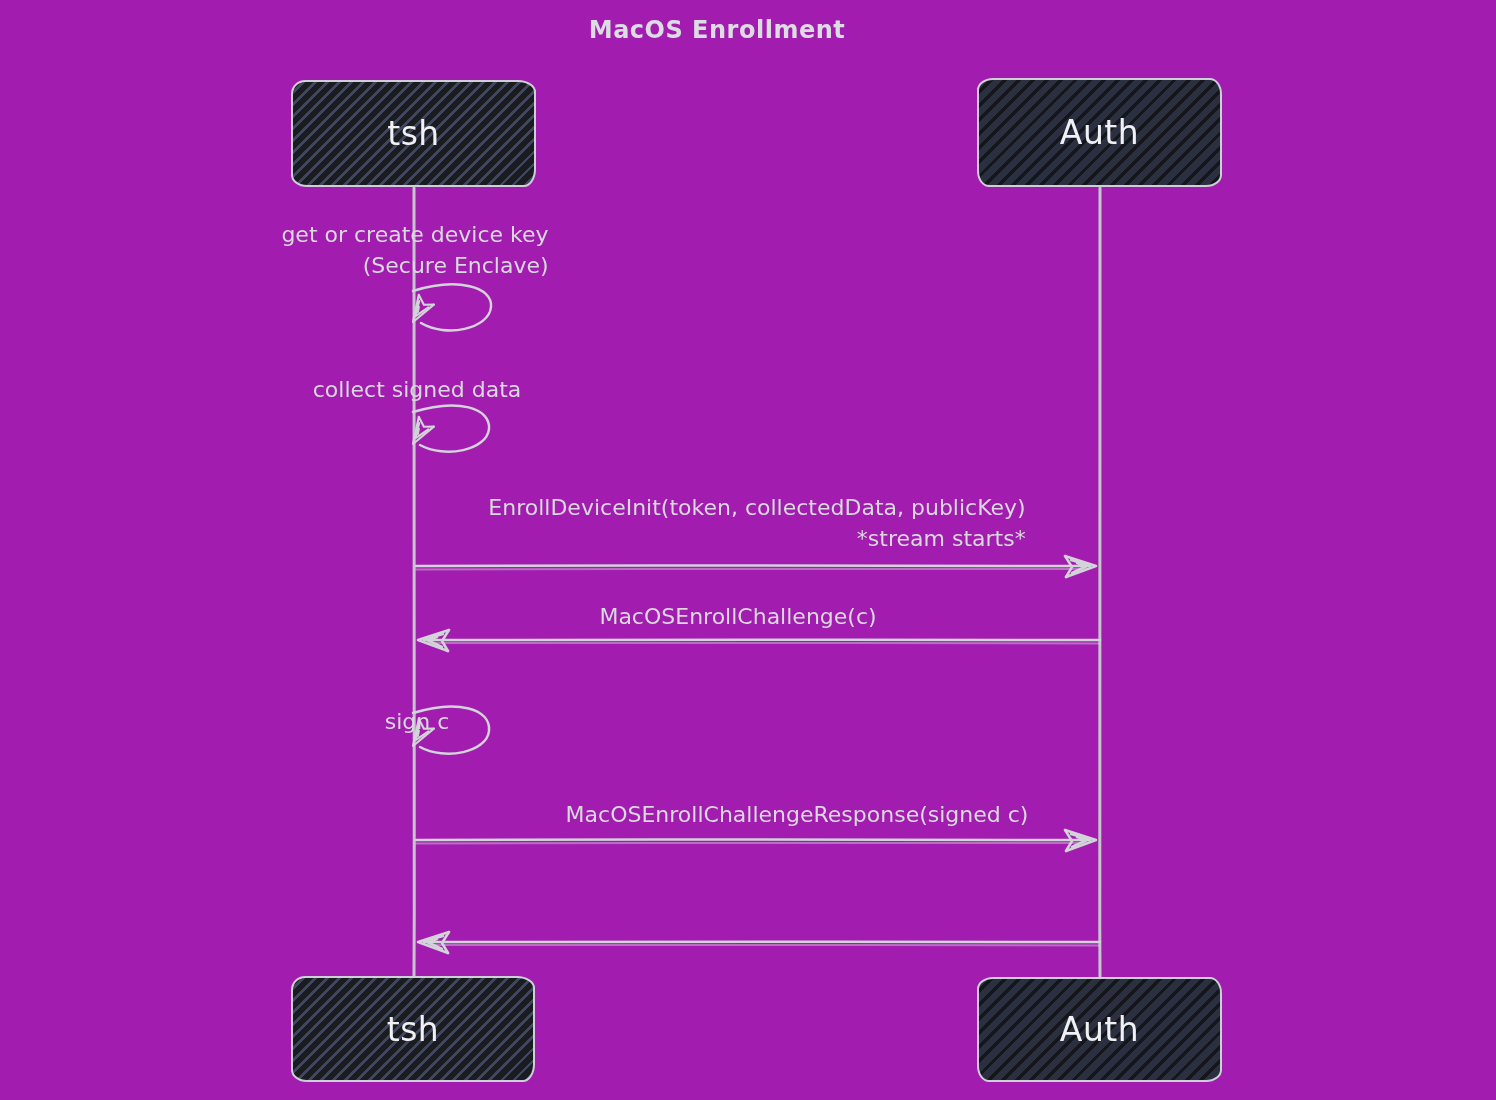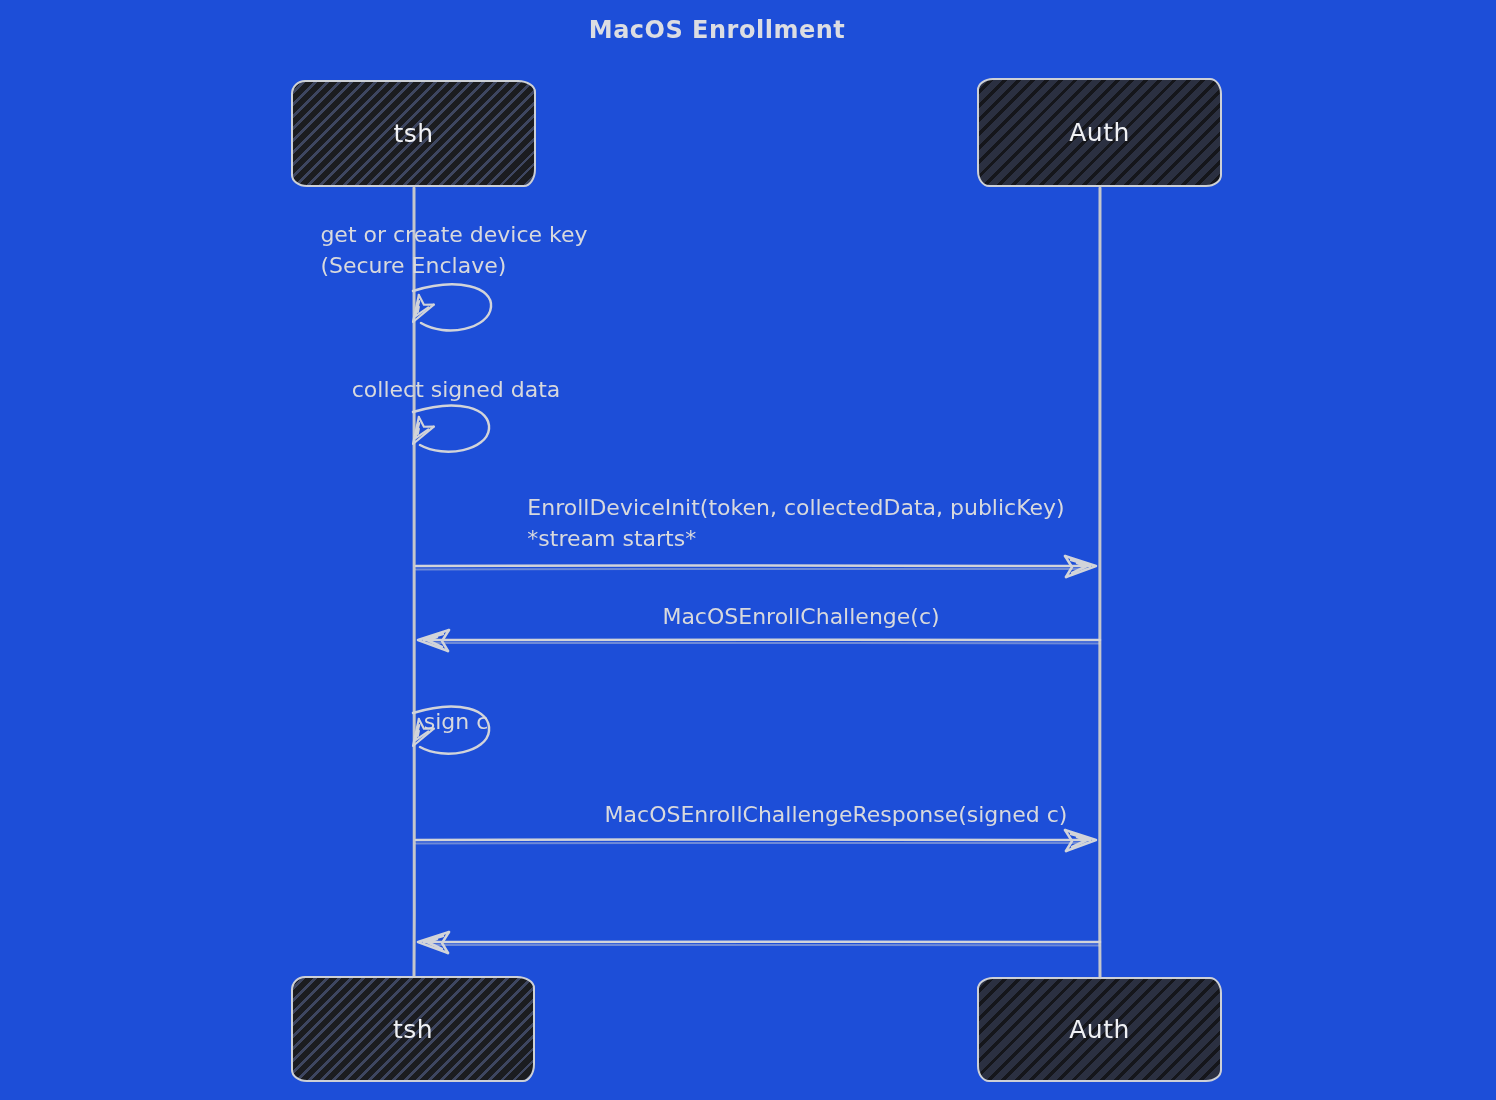--- a/index.html
+++ b/index.html
@@ -1,50 +1,50 @@
 <!DOCTYPE html>
 <html><head>
 <meta charset="utf-8">
 <style>
   html,body { margin:0; padding:0; background:#2a2f3d; }
   .stage {
-    position:relative; width:1496px; height:1100px; background:#1d4ed8;
+    position:relative; width:1496px; height:1100px; background:#a21caf;
     font-family:"DejaVu Sans","Liberation Sans",sans-serif; overflow:hidden;
   }
   .title {
     position:absolute; top:16px; left:717px; transform:translateX(-50%);
     font-size:24px; font-weight:700; color:#dcdde2; letter-spacing:.5px; white-space:nowrap;
   }
   .actor {
     position:absolute; border:2.5px solid #cdd0d6; box-sizing:border-box;
     display:flex; align-items:center; justify-content:center;
-    font-size:25px; color:#f0f1f4; letter-spacing:.5px;
+    font-size:33px; color:#f0f1f4; letter-spacing:.5px;
   }
   .actor-tsh {
     background-color:#1b1c20;
     background-image:repeating-linear-gradient(135deg, transparent 0px, transparent 6px, #3e4660 6px, #3e4660 8.5px);
     border-radius:14px 18px 12px 16px / 14px 12px 18px 12px;
   }
   .actor-auth {
     background-color:#2b3041;
     background-image:repeating-linear-gradient(135deg, transparent 0px, transparent 6.5px, #15161b 6.5px, #15161b 10px);
     border-radius:16px 12px 16px 12px / 12px 16px 12px 16px;
   }
   .a-tsh-top  { left:291px; top:80px;  width:245px; height:107px; }
   .a-auth-top { left:977px; top:78px;  width:245px; height:109px; }
   .a-tsh-bot  { left:291px; top:976px; width:244px; height:106px; }
   .a-auth-bot { left:977px; top:977px; width:245px; height:105px; }
   .msg {
-    position:absolute; transform:translateX(-50%); text-align:left;
-    color:#d8d9dd; font-size:22px; line-height:31px; white-space:pre-line;margin-left:39px;
+    position:absolute; transform:translateX(-50%); text-align:right;
+    color:#d8d9dd; font-size:22px; line-height:31px; white-space:pre-line;
   }
   .m0 { left:415px; top:219px; }
   .m1 { left:417px; top:374px; }
   .m2 { left:757px; top:492px; }
-  .m3 { left:762px; top:601px; }
+  .m3 { left:738px; top:601px; }
   .m4 { left:417px; top:706px; }
   .m5 { left:797px; top:799px; }
   .m6 { left:757px; top:871px; }
   .canvas { position:absolute; left:0; top:0; }
   .canvas path { stroke:#d2d4d9; stroke-width:2.5; fill:none; stroke-linecap:round; stroke-linejoin:round; }
   .canvas .lifeline { stroke:#c4c6cc; stroke-width:3; }
   .canvas .ghost { stroke-width:2; opacity:.45; }
 </style>
 </head>
 <body>

